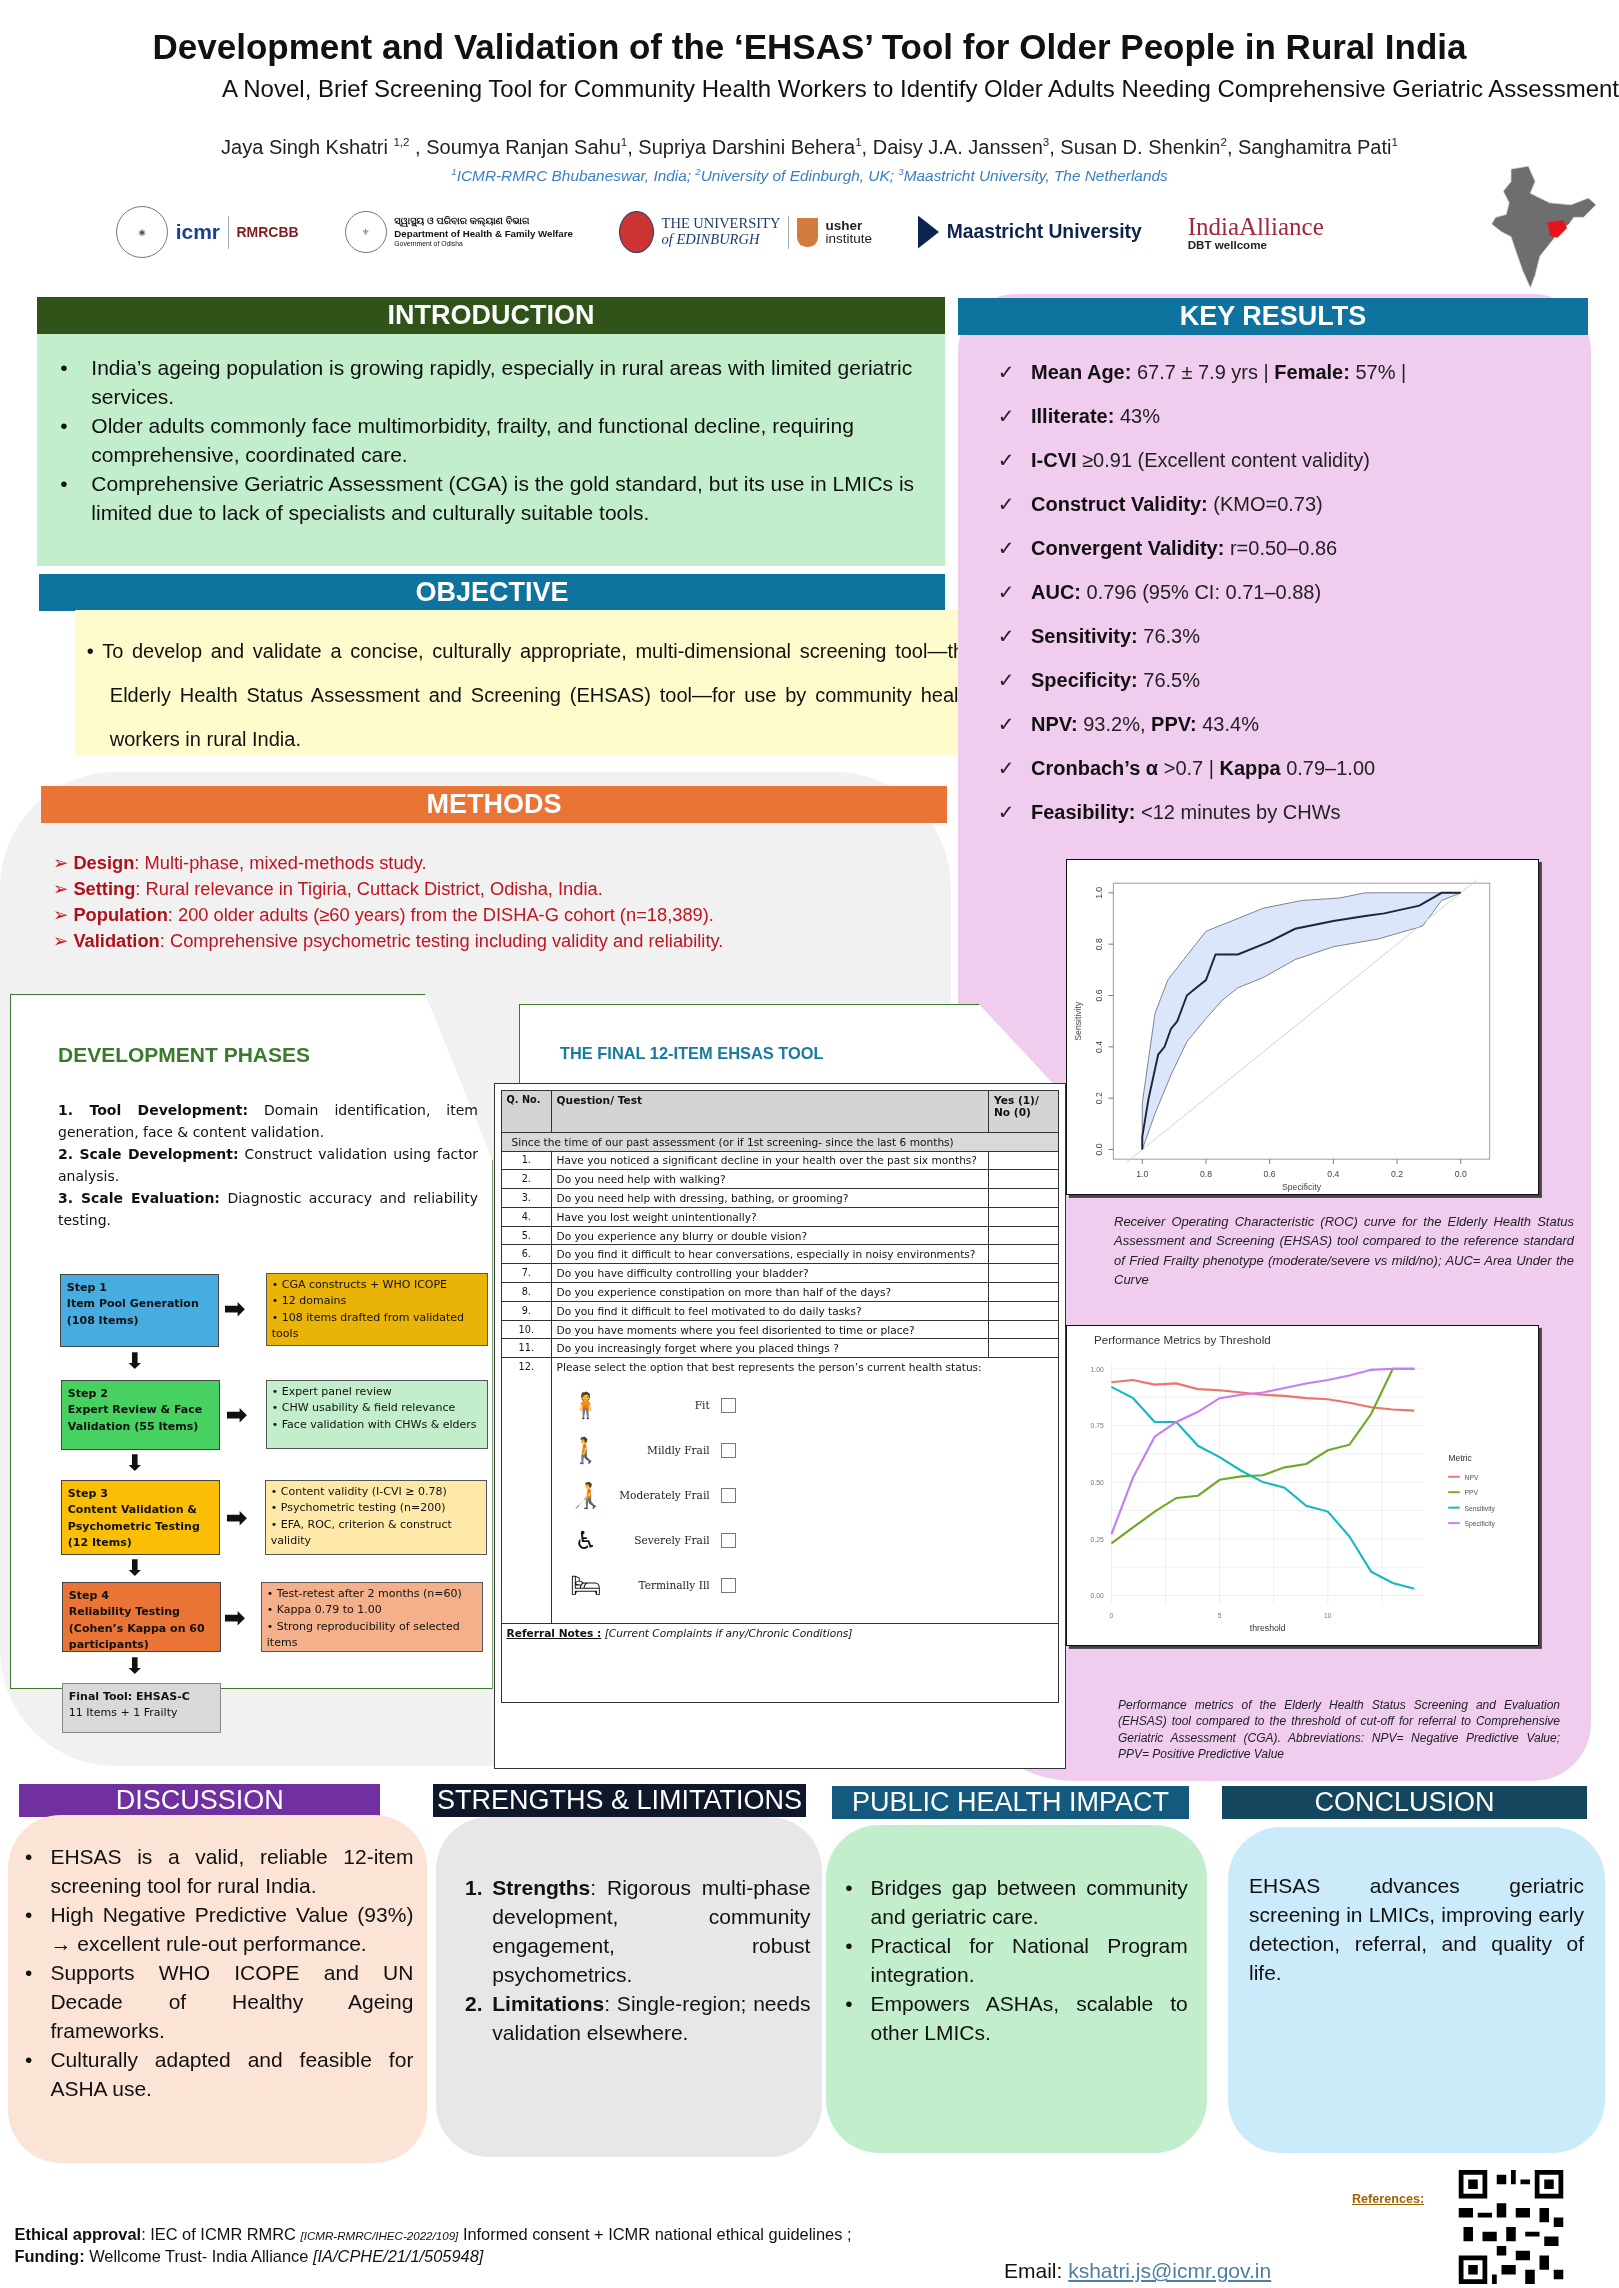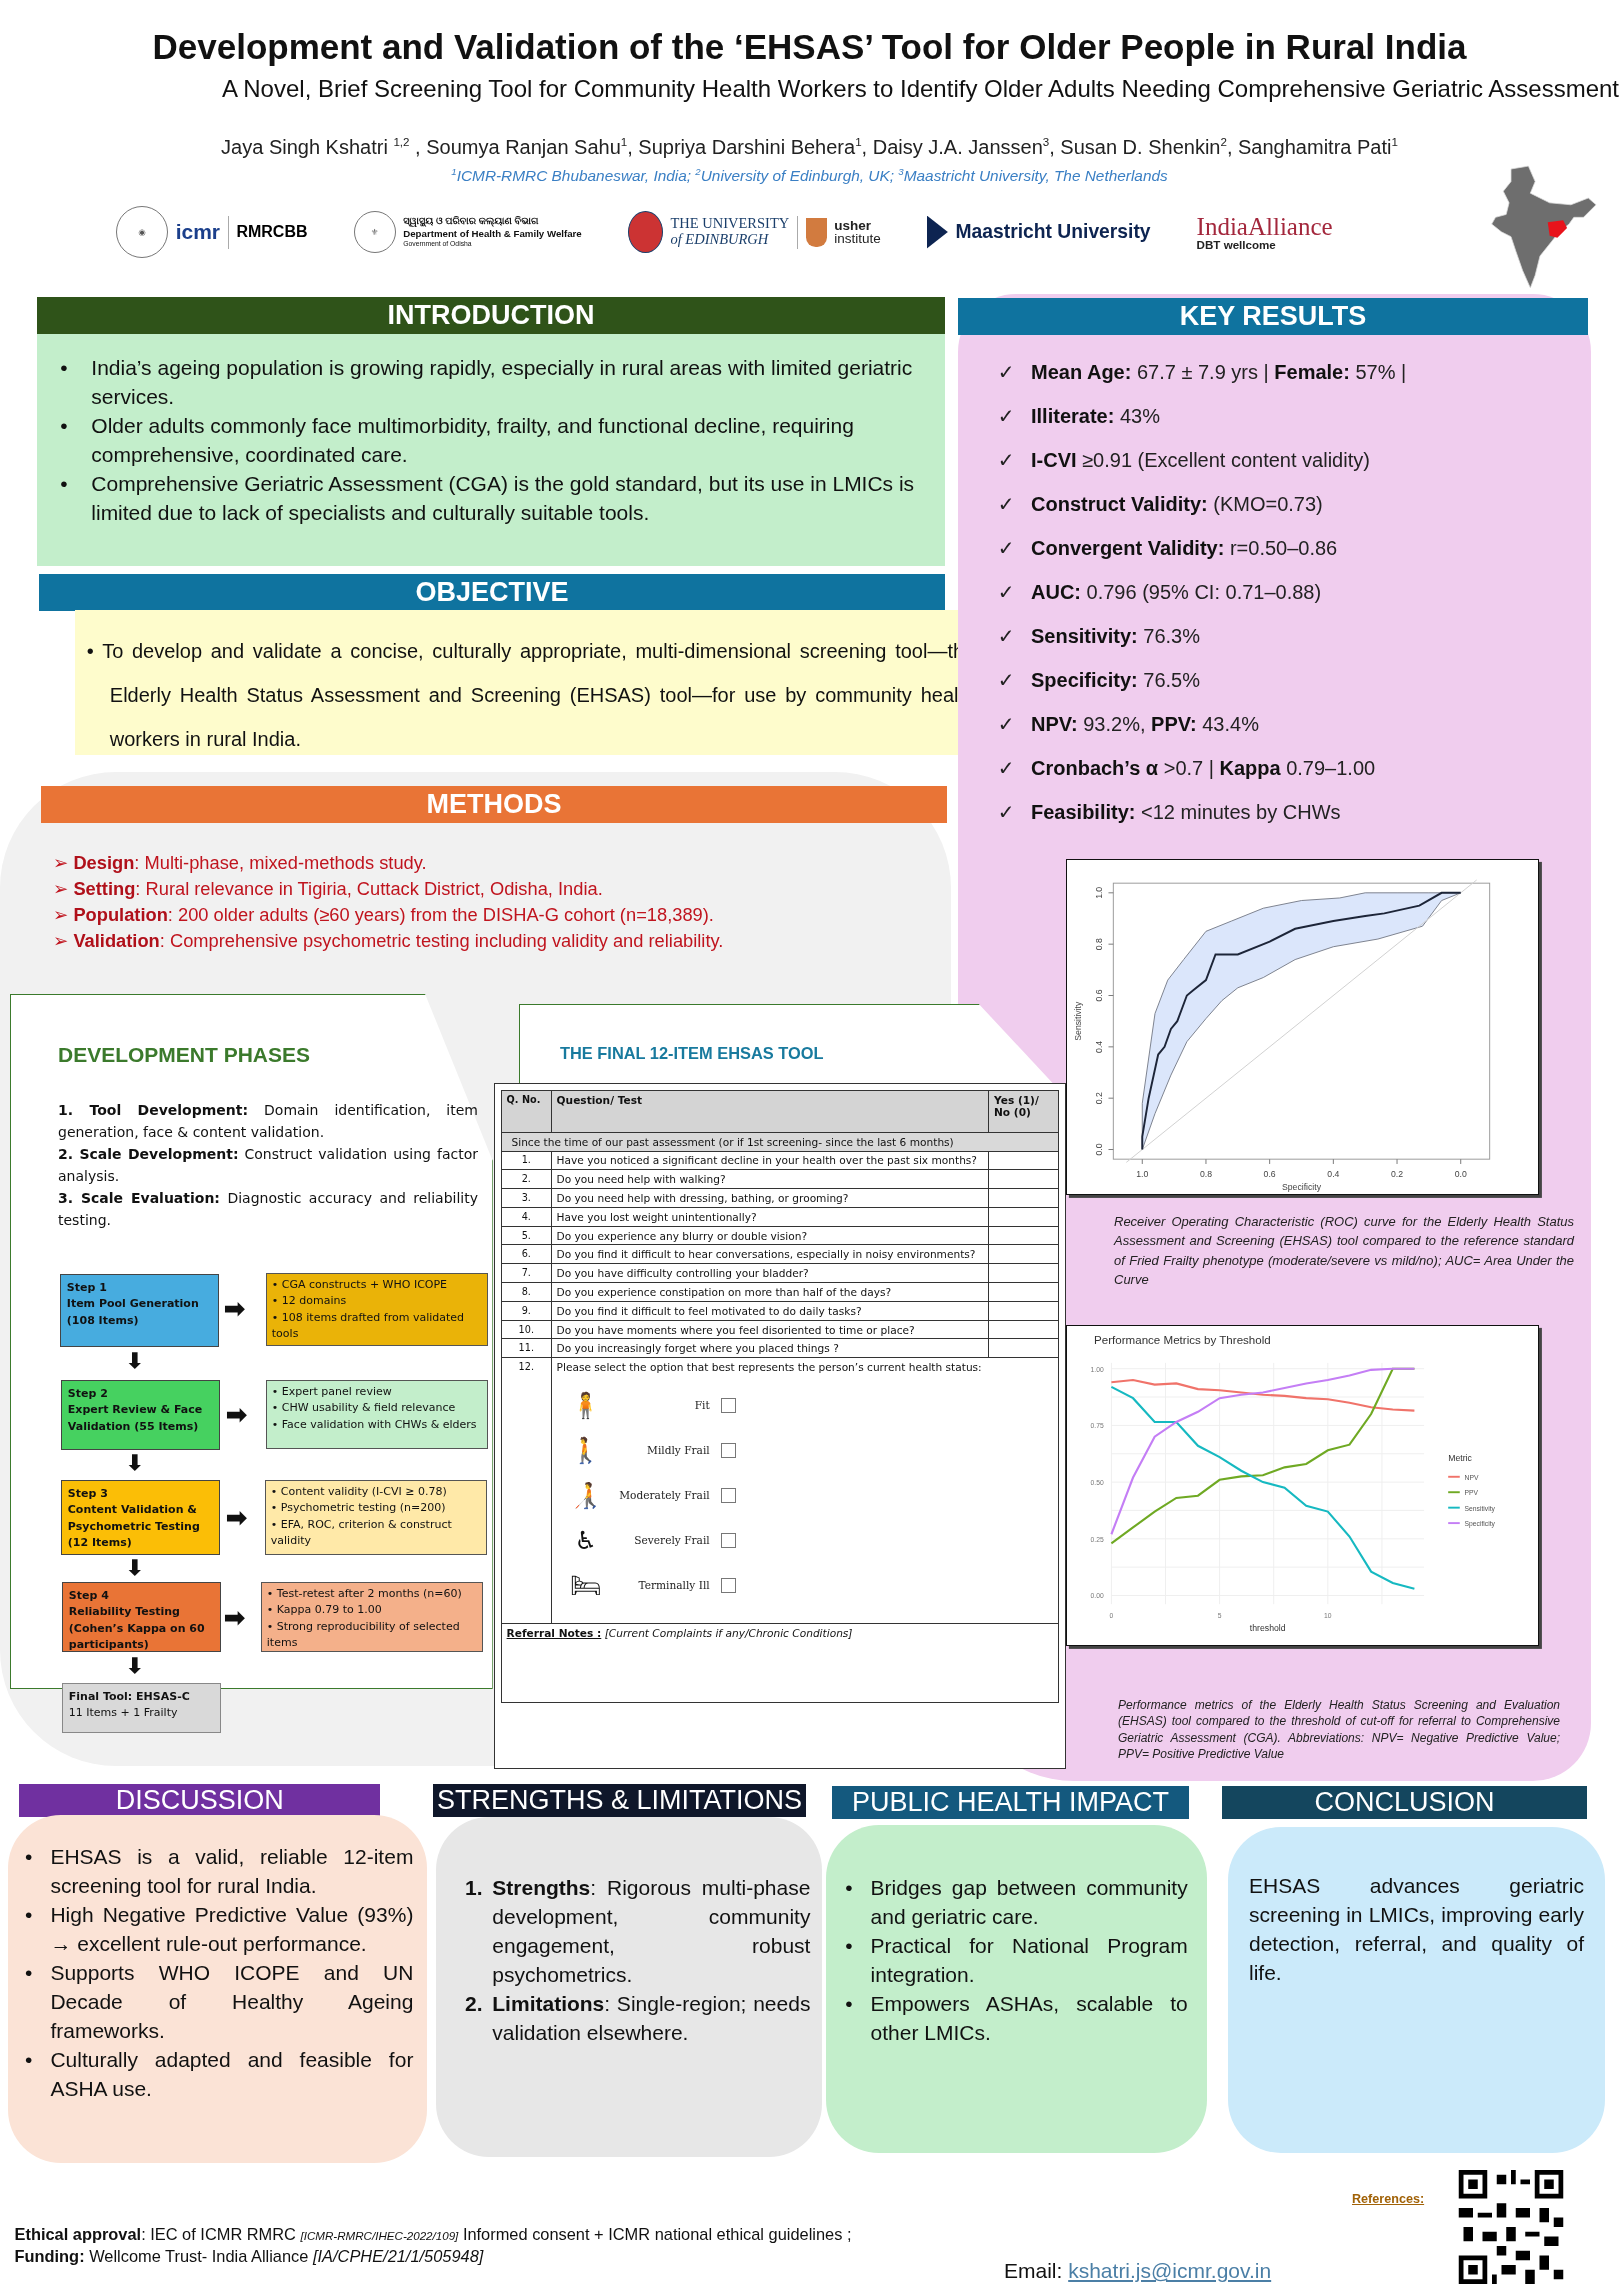--- a/index.html
+++ b/index.html
@@ -8,21 +8,21 @@
   .title { left: 0; top: 27px; width: 1619px; text-align: center; font-size: 35px; font-weight: bold; color: #111; }
   .subtitle { left: 0; top: 75px; width: 1619px; text-align: right; font-size: 24px; color: #111; }
   .authors { left: 0; top: 135px; width: 1619px; text-align: center; font-size: 20px; color: #222; }
   .authors sup { font-size: 11.6px; }
   .affil { left: 0; top: 166px; width: 1619px; text-align: center; font-size: 15.4px; color: #3a7fc4; font-style: italic; }
   .affil sup { font-size: 9.7px; }
   .logos { left: 116px; top: 203px; width: 1255px; height: 58px; display: flex; align-items: center; gap: 46px; }
   .logo { display: flex; align-items: center; gap: 7.7px; font-size: 12.6px; }
   .seal { width: 52px; height: 52px; border-radius: 50%; border: 1.9px solid #777; display:flex; align-items:center; justify-content:center; font-size: 8.7px; color:#555; }
   .logo-icmr { color: #1b3f8b; font-weight: bold; font-size: 21px; }
-  .logo-rmrc { color: #000000; font-weight: bold; font-size: 16px; }
+  .logo-rmrc { color: #7f1d1d; font-weight: bold; font-size: 14px; }
   .logo-odisha { font-size: 9.7px; font-weight: bold; line-height: 1.3; }
   .logo-edin { font-family: "Liberation Serif", serif; color: #1b3f6b; font-size: 14.5px; line-height: 1.1; }
   .logo-usher { color: #222; font-size: 13.5px; line-height: 1; font-weight: bold; }
   .usher-u { width: 21px; height: 29px; background: #d27b3f; border-radius: 0 0 9.7px 9.7px; }
   .logo-maas { color: #0d2451; font-weight: bold; font-size: 19.3px; }
   .maas-mark { width: 21px; height: 33px; background: #0d2451; clip-path: polygon(0 0, 100% 50%, 0 100%); }
   .logo-ia { font-family: "Liberation Serif", serif; color: #a3273c; font-size: 25px; line-height: 1; }
   .logo-ia small { display:block; font-family: "Liberation Sans", sans-serif; color:#222; font-size: 11.6px; font-weight: bold; }
   .map { left: 1482px; top: 164px; width: 116px; height: 126px; }
 

